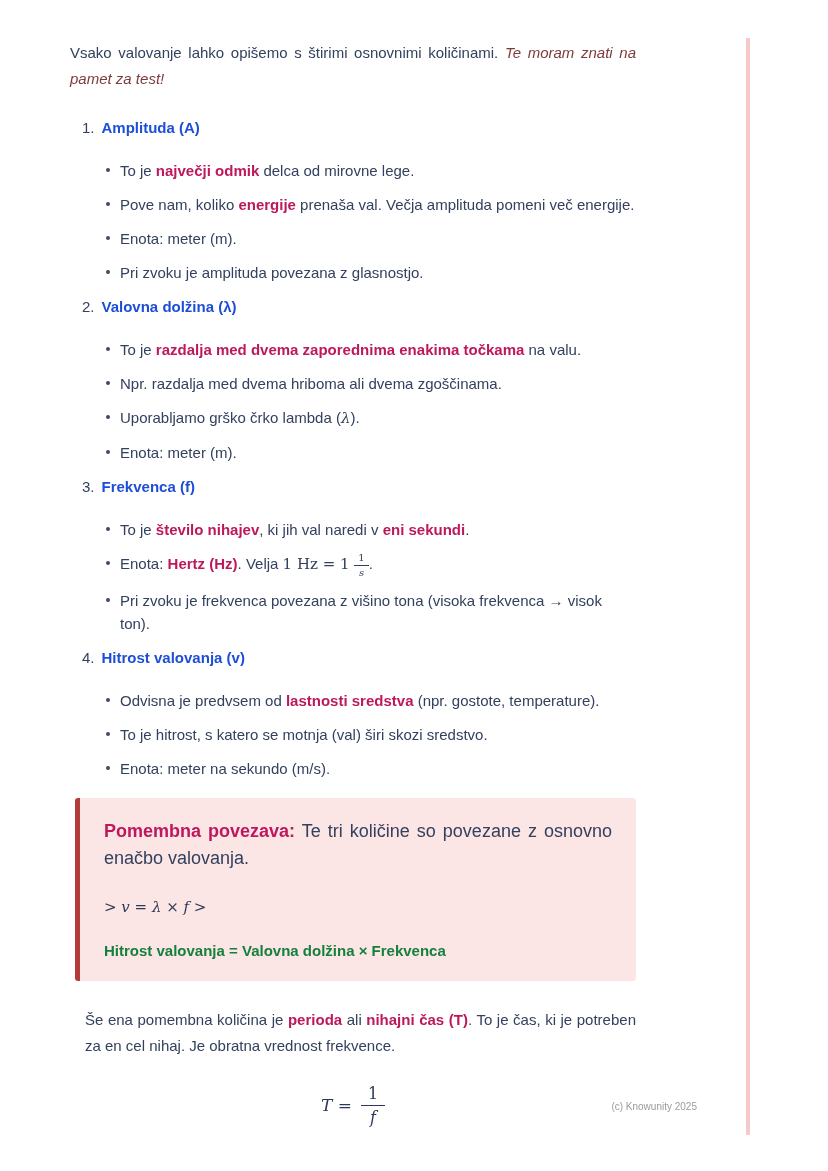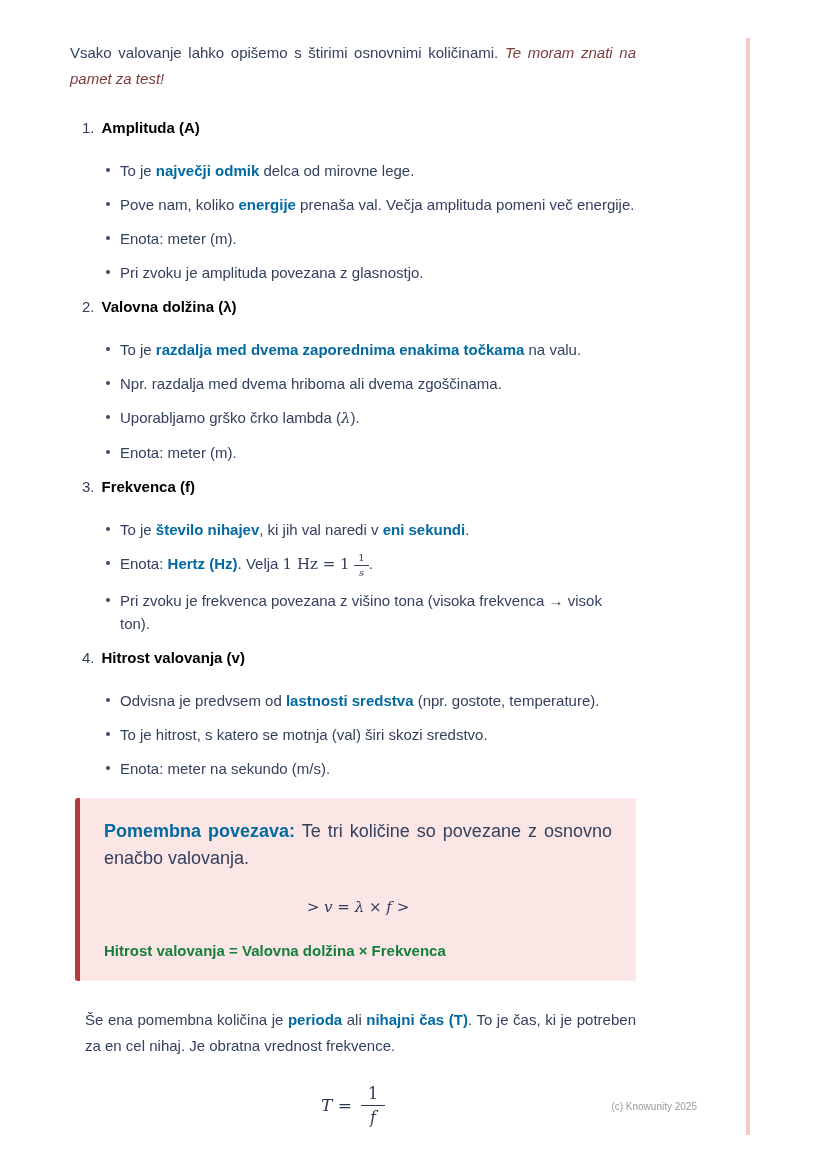--- a/index.html
+++ b/index.html
@@ -18,31 +18,31 @@
     width: 16px; height: 1097px;
     background: #f6caca;
     box-shadow: inset -2px 0 0 #eebcbc;
   }
 
   .content { position: absolute; left: 70px; top: 40px; width: 566px; }
 
   p { margin: 0; }
   .intro { line-height: 26px; font-size: 15px; text-align: justify; margin-bottom: 24px; }
 
-  .b { font-weight: 700; color: #0369a1; }
+  .b { font-weight: 700; color: #be185d; }
   .i { font-style: italic; }
   .m { font-family: "DejaVu Serif", serif; }
   .intro-em { font-style: italic; color: #7d3c3c; }
 
   ol.sections { list-style: none; margin: 0; padding: 0 0 0 12px; }
   li.section { font-size: 15px; }
   li.section + li.section { margin-top: 4px; }
   .section-head { line-height: 23px; }
   .section-head .num { margin-right: 7px; color: #33415e; }
-  .section-head .title { font-weight: 700; color: #000000; }
+  .section-head .title { font-weight: 700; color: #1d4ed8; }
 
   ul.bullets { list-style: none; margin: 20px 0 0 24px; padding: 0; }
   ul.bullets li {
     position: relative; padding-left: 14px;
     margin-bottom: 11px; line-height: 23px; font-size: 15px;
   }
   ul.bullets li::before {
     content: ""; position: absolute; left: 0; top: 9px;
     width: 4px; height: 4px; border-radius: 50%; background: #3e4a66;
   }
@@ -56,21 +56,21 @@
   
   .callout {
     margin: 18px 0 0 5px;
     background: #fbe5e5;
     border-left: 5px solid #b23b3b;
     border-radius: 3px;
     padding: 20px 24px 22px;
   }
   .callout-lead { line-height: 27px; font-size: 18px; text-align: justify; color: #33415e; }
   .callout-formula {
-    margin-top: 26px; text-align: center;
+    margin-top: 26px; text-align: left;
     font-family: "DejaVu Serif", serif; font-style: italic;
     font-size: 15px; color: #2c3a57;
   }
   .callout-words { margin-top: 26px; font-weight: 700; font-size: 15px; color: #15803d; }
 
   .outro { margin-top: 26px; line-height: 26px; font-size: 15px; text-align: justify; margin-left: 15px; }
 
   .formula-T {
     margin-top: 24px;
     display: flex; justify-content: center; align-items: center; gap: 9px;

